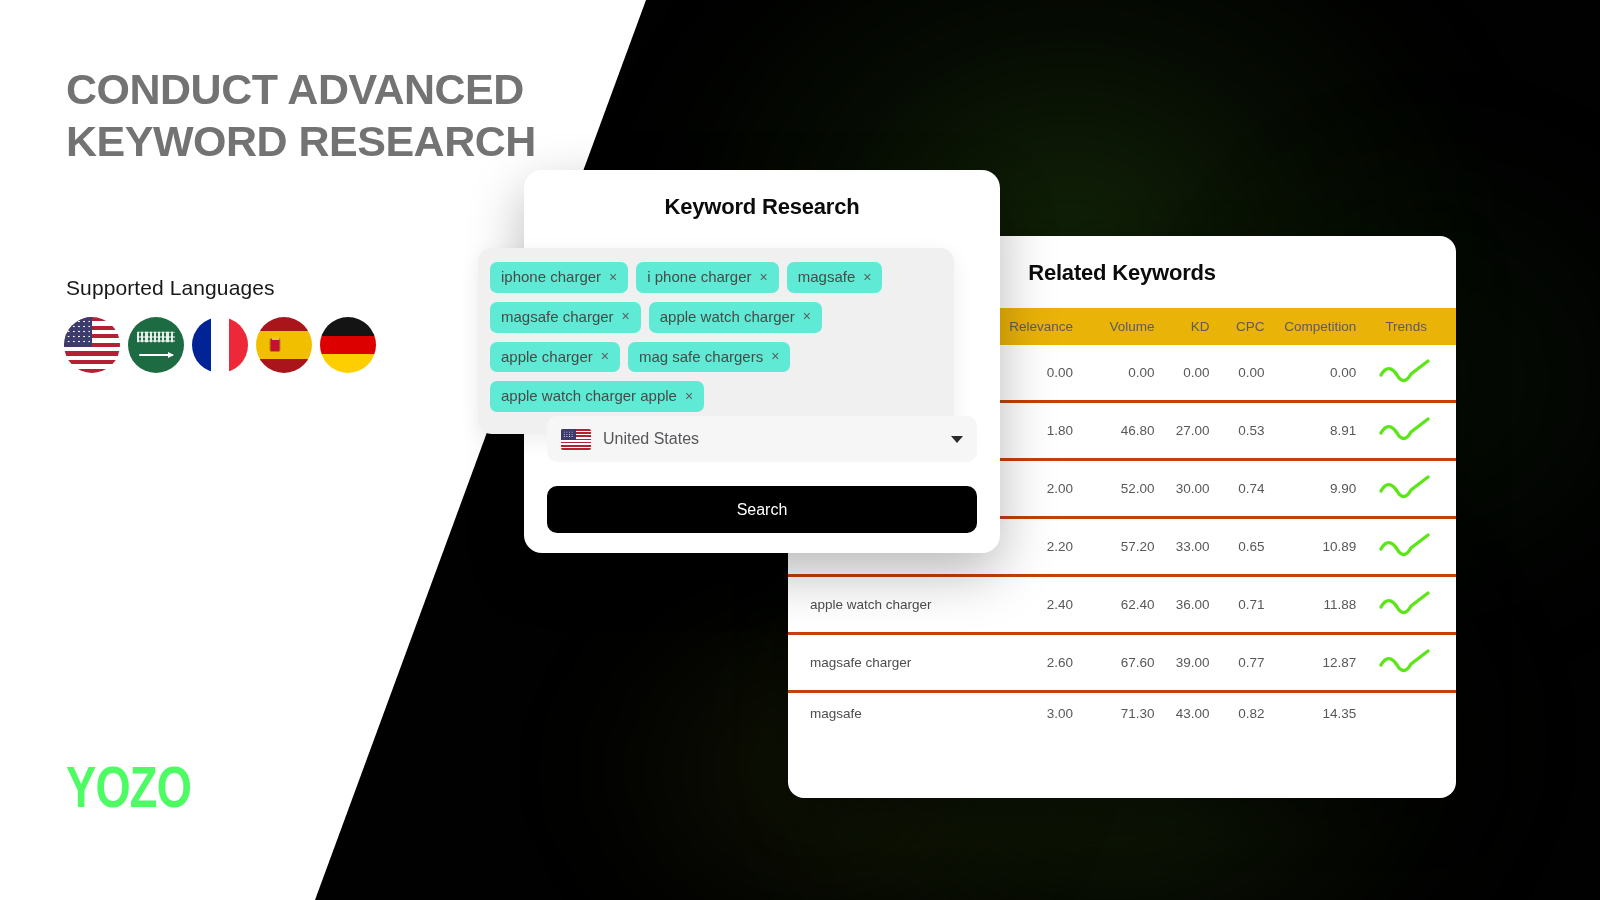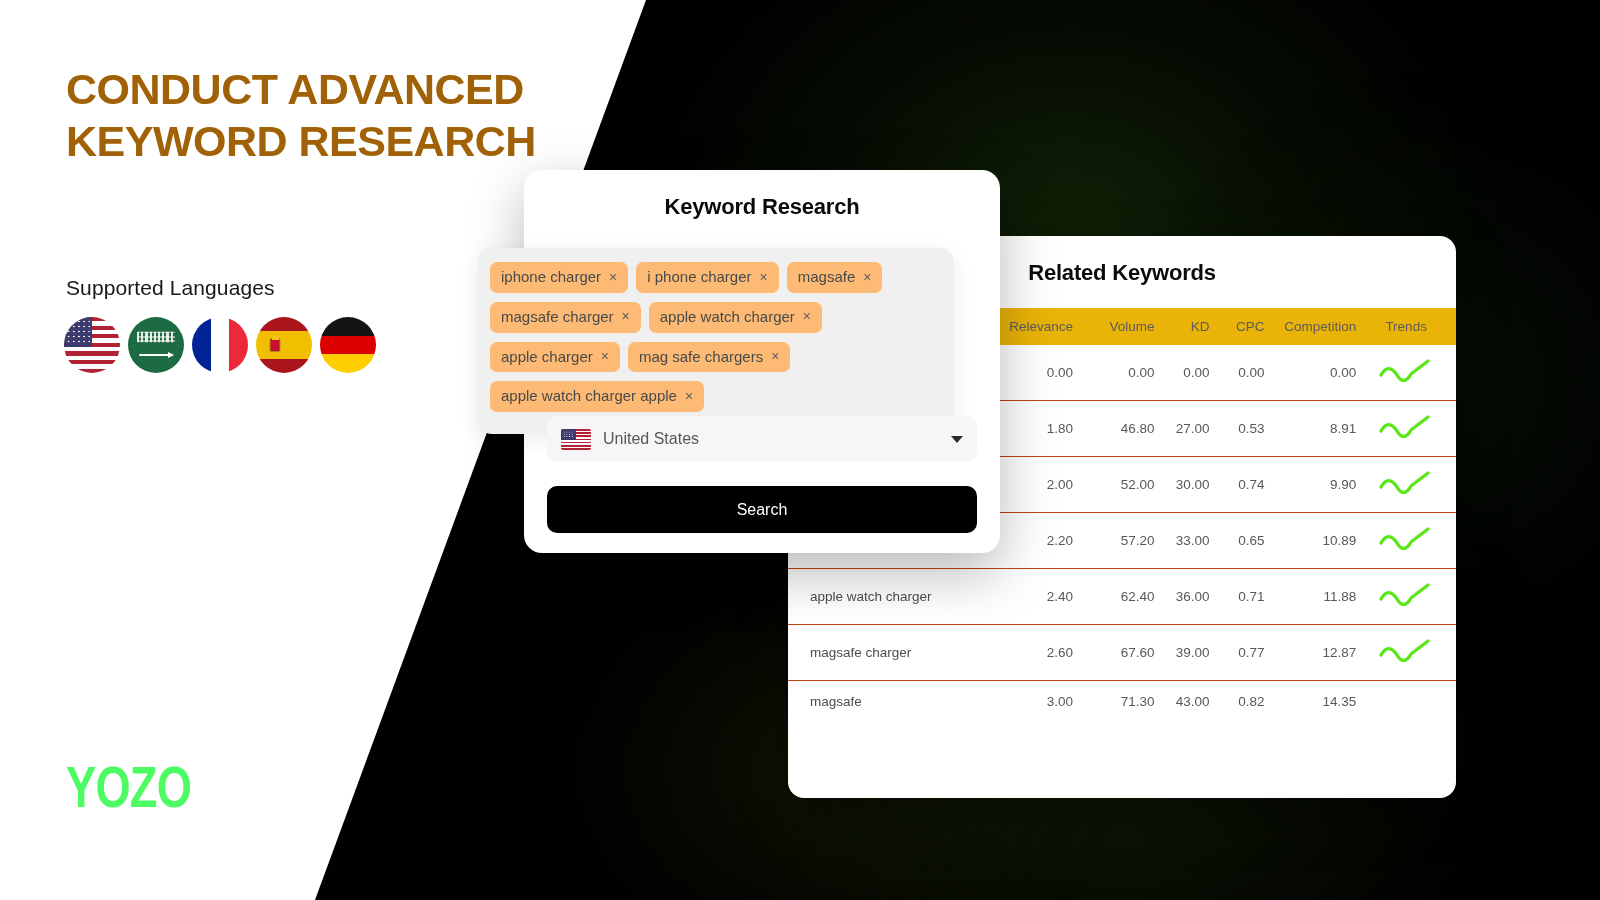--- a/index.html
+++ b/index.html
@@ -50,21 +50,21 @@
 
   
   .headline {
     position: absolute;
     left: 66px; top: 64px;
     width: 520px;
     font-size: 43px;
     line-height: 1.2;
     font-weight: 800;
     letter-spacing: -0.5px;
-    color: #a16207;
+    color: #737373;
     text-transform: uppercase;
     font-stretch: condensed;
   }
   .headline span { display: block; }
 
   .lang-title {
     position: absolute;
     left: 66px; top: 276px;
     font-size: 21px;
     color: #17181a;
@@ -217,21 +217,21 @@
   .kw-table th.col-vol { width: 80px; }
   .kw-table th.col-kd  { width: 54px; }
   .kw-table th.col-cpc { width: 54px; }
   .kw-table th.col-comp{ width: 96px; padding-right: 6px; }
 
   .kw-table td {
     font-size: 13.5px;
     color: #585858;
     padding: 12.5px 0;
     text-align: right;
-    border-bottom: 1px solid #c2410c;
+    border-bottom: 3px solid #c2410c;
   }
   .kw-table td.col-kw { text-align: left; padding-left: 22px; color: #4d4d4d; }
   .kw-table td.col-comp { padding-right: 6px; }
   .kw-table td.col-trend { text-align: center; padding-right: 6px; }
   .kw-table tbody tr:last-child td { border-bottom: none; }
 
   .spark { display: inline-block; vertical-align: middle; }
 
   
   .kr-card {
@@ -259,21 +259,21 @@
     background: #f0f0f0;
     border-radius: 14px;
     padding: 14px 12px 22px 12px;
     display: flex;
     flex-wrap: wrap;
     align-content: flex-start;
     gap: 9px 8px;
     box-shadow: 0 6px 22px rgba(0,0,0,0.07);
   }
   .chip {
-    background: #fdba74;
+    background: #5eead4;
     color: #4a4a4a;
     border-radius: 7px;
     padding: 6px 11px;
     font-size: 15px;
     line-height: 1.25;
     white-space: nowrap;
     display: inline-flex;
     align-items: center;
     gap: 8px;
   }

